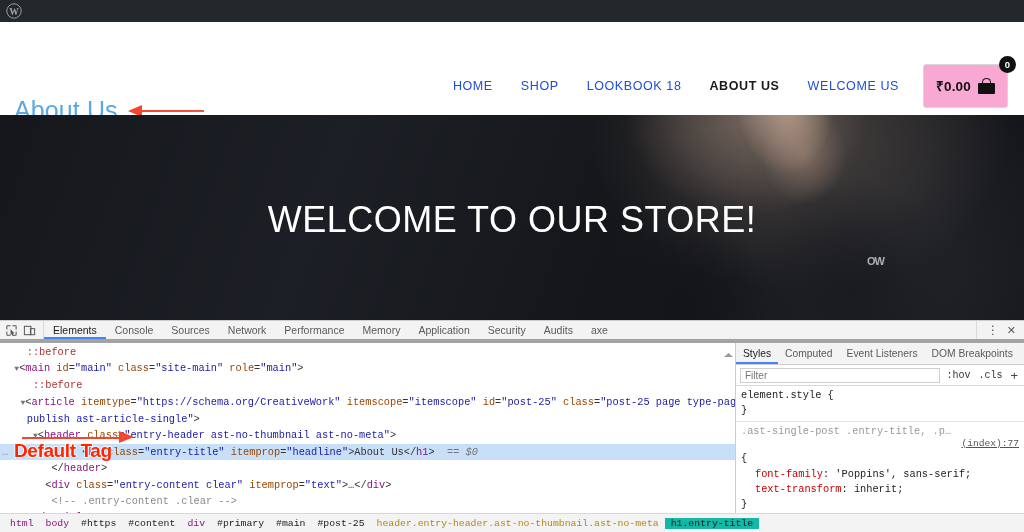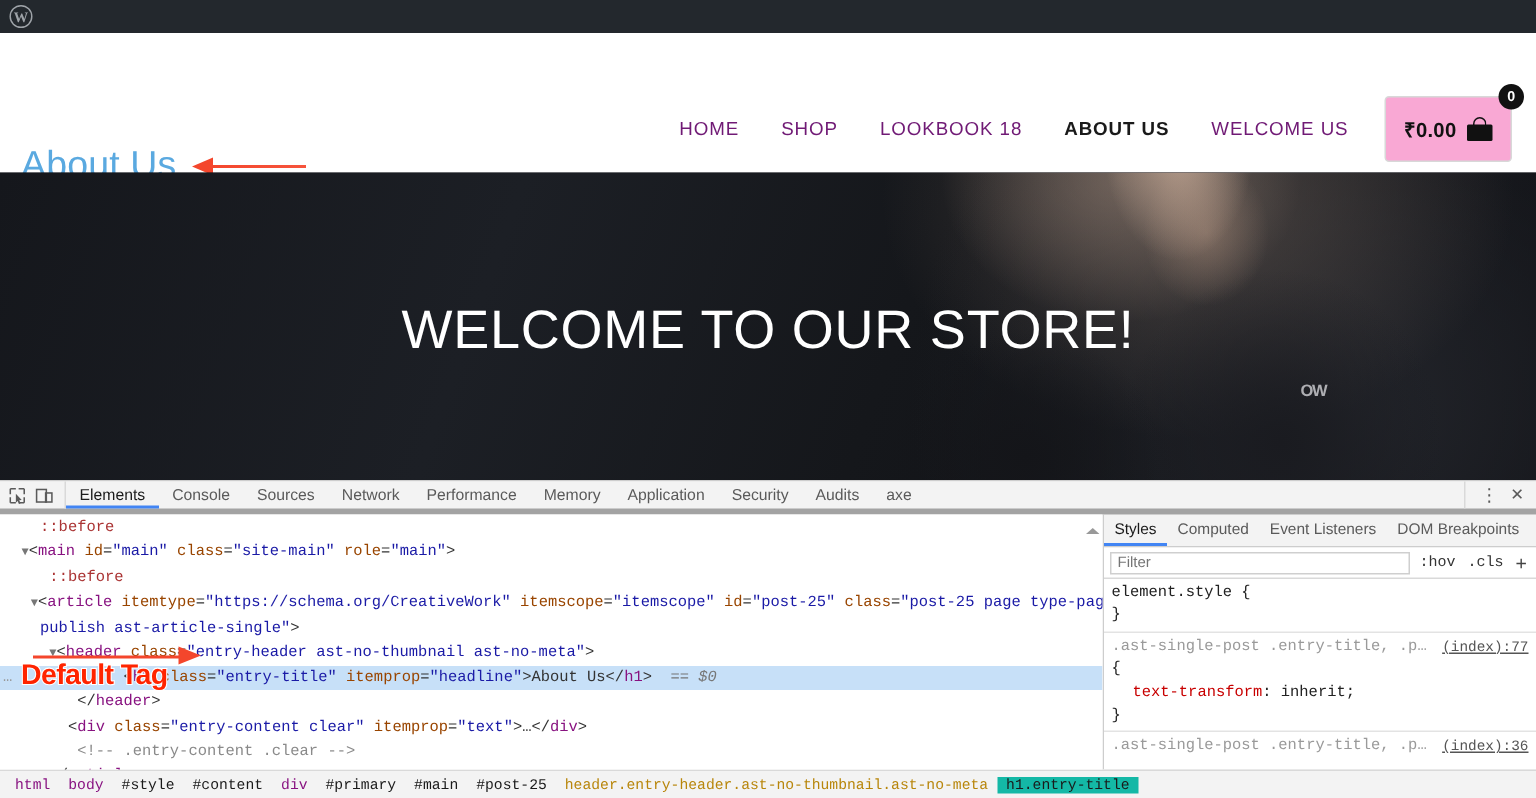--- a/index.html
+++ b/index.html
@@ -34,21 +34,21 @@
   }
   .main-nav {
     position: absolute;
     top: 42px; right: 16px;
     display: flex; align-items: center;
     gap: 0;
   }
   .nav-link {
     font-size: 12.5px;
     letter-spacing: 0.6px;
-    color: #701a75;
+    color: #1d4ed8;
     text-decoration: none;
     padding: 0 14px;
     white-space: nowrap;
     font-family: "Liberation Sans", sans-serif;
   }
   .nav-link.current { color: #1a1a1a; font-weight: bold; }
   .cart-wrap {
     position: relative;
     margin-left: 10px;
   }
@@ -329,21 +329,21 @@
     font-size: 10.3px;
     line-height: 15.4px;
     color: #222;
     padding: 2px 0 0 0;
   }
   .rule { padding: 0 5px; }
   .rule.sep { border-top: 1px solid #e3e3e3; margin-top: 2px; padding-top: 2px; }
   .rule-head { display: flex; justify-content: space-between; gap: 6px; }
   .sel-txt { color: #222; white-space: nowrap; overflow: hidden; text-overflow: ellipsis;}
   .sel-dim { color: #9a9a9a; }
-  .src-link { color: #555; text-decoration: underline; white-space: nowrap; font-size: 9.6px; cursor:pointer;}
+  .src-link { color: #555; text-decoration: underline; white-space: nowrap; font-size: 9.6px; cursor:pointer;margin-top:12px;}
   .prop { color: #c80000; padding-left: 14px; }
   .pval { color: #222; }
   .brace { color: #222; }
 
   
   .dt-breadcrumb {
     height: 19px;
     border-top: 1px solid #d9d9d9;
     background: #f3f3f3;
     display: flex; align-items: center;
@@ -493,41 +493,44 @@
           <div class="brace">}</div>
         </div>
 
         <div class="rule sep">
           <div class="rule-head">
             <span class="sel-txt sel-dim">.ast-single-post .entry-title, .page-title</span>
             <span class="src-link">(index):77</span>
           </div>
           <div class="brace">{</div>
           <div>
+            <span class="prop">font-family</span><span class="pval">: </span><span class="pval">'Poppins', sans-serif;</span>
+          </div>
+          <div>
             <span class="prop">text-transform</span><span class="pval">: </span><span class="pval">inherit;</span>
           </div>
           <div class="brace">}</div>
         </div>
 
         <div class="rule sep">
           <div class="rule-head">
             <span class="sel-txt sel-dim">.ast-single-post .entry-title, .page-title</span>
             <span class="src-link">(index):36</span>
           </div>
 
         </div>
 
       </div>
     </div>
   </div>
 
   <div class="dt-breadcrumb">
     <span class="crumb">html</span>
     <span class="crumb">body</span>
-    <span class="crumb" style="color:#1a1a1a">#style</span>
+    <span class="crumb" style="color:#1a1a1a">#https</span>
     <span class="crumb" style="color:#1a1a1a">#content</span>
     <span class="crumb">div</span>
     <span class="crumb" style="color:#1a1a1a">#primary</span>
     <span class="crumb" style="color:#1a1a1a">#main</span>
     <span class="crumb" style="color:#1a1a1a">#post-25</span>
     <span class="crumb" style="color:#b8860b">header.entry-header.ast-no-thumbnail.ast-no-meta</span>
     <span class="crumb last">h1.entry-title</span>
   </div>
 </section>
 

